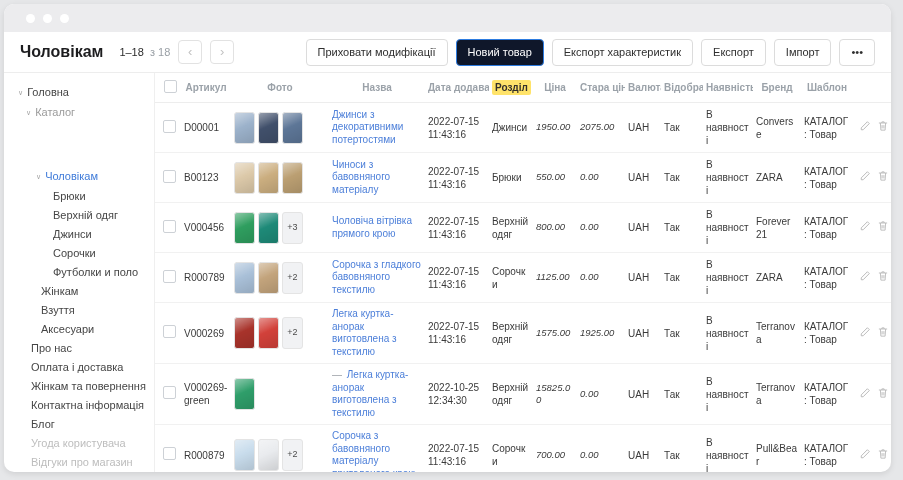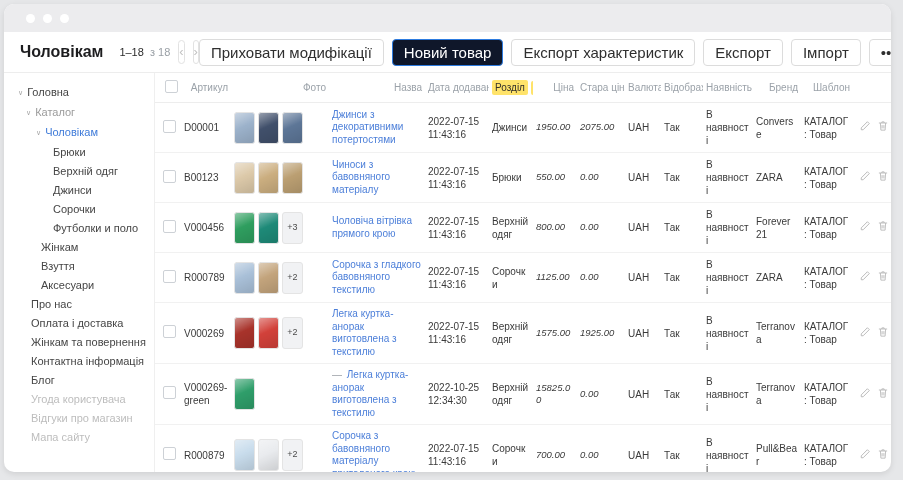--- a/index.html
+++ b/index.html
@@ -19,38 +19,38 @@
   .dot { width:9px; height:9px; border-radius:50%; background:#fff; }
 
   .toolbar { display:flex; align-items:center; height:40px; padding:0 16px; background:#fff; }
   .page-title { font-size:16px; font-weight:bold; color:#1d1d1f; }
   .pagination { margin-left:16px; font-size:11px; color:#2b2b2b; white-space:nowrap; }
   .pagination .total { color:#9aa0a6; margin-left:3px; }
   .nav-btn { width:24px; height:24px; border:1px solid #e2e2e2; border-radius:4px; background:#fff;
     color:#c2c2c2; font-size:13px; line-height:20px; text-align:center; margin-left:8px; cursor:pointer; font-family:inherit; }
   .btn-group { margin-left:auto; display:flex; gap:8px; align-items:center; }
   .tb-btn { height:27px; padding:0 11px; border:1px solid #dcdcdc; border-radius:4px; background:#fff;
-    font-size:15px; color:#2f2f2f; font-family:inherit; cursor:pointer; white-space:nowrap; }
+    font-size:11px; color:#2f2f2f; font-family:inherit; cursor:pointer; white-space:nowrap; }
   .tb-btn.primary { background:#0f172a; border-color:#2e7ce0; color:#fff; }
 
   .content { display:flex; height:424px; border-top:1px solid #ededed; }
 
   .sidebar { width:150px; flex-shrink:0; padding:10px 0 0 14px; font-size:11px; overflow:hidden; }
   .side-item { line-height:19px; white-space:nowrap; color:#454545; cursor:pointer; }
   .side-item.muted { color:#9b9b9b; }
-  .side-item.active { color:#3f7bd9; }
+  .side-item.active { color:#3f7bd9;margin-top:44px; }
   .side-item.dim { color:#bdbdbd; }
   .tree-arrow { display:inline-block; color:#a6a6a6; font-size:7px; margin-right:4px; vertical-align:1px;
     font-family:"DejaVu Sans", sans-serif; }
   .lvl0 { padding-left:0; } .lvl1 { padding-left:8px; } .lvl2 { padding-left:18px; } .lvl3 { padding-left:35px; }
   .no-arrow.lvl1 { padding-left:13px; } .no-arrow.lvl2 { padding-left:23px; }
 
   .main { flex:1; border-left:1px solid #efefef; overflow:hidden; }
   table { width:736px; border-collapse:collapse; table-layout:fixed; font-size:10px; }
-  thead th { color:#9ba2a9; font-weight:normal; text-align:right; padding:7px 3px;
+  thead th { color:#9ba2a9; font-weight:bold; text-align:center; padding:7px 3px;
     border-bottom:1px solid #ededed; font-size:10px; white-space:nowrap; overflow:hidden; }
   tbody td { padding:5px 3px; border-bottom:1px solid #f1f1f1; vertical-align:middle;
     color:#3a3a3a; word-wrap:break-word; line-height:1.3; }
   .col-cb { padding-left:8px; }
   .cb { display:inline-block; width:13px; height:13px; border:1px solid #cdd1d6; border-radius:2px; background:#fff; cursor:pointer; }
   .hl { background:#ffe36a; padding:2px 3px; border-radius:2px; color:#33302a; }
   .hl-sort { margin-left:3px; font-family:"DejaVu Sans", sans-serif; font-size:9px; cursor:pointer; }
   .photos { display:flex; gap:3px; align-items:center; }
   .ph { width:21px; height:32px; border:1px solid #e4e4e4; border-radius:3px; flex-shrink:0;
     background-image:linear-gradient(155deg, rgba(255,255,255,.45), rgba(255,255,255,0) 45%, rgba(0,0,0,.12)); }

